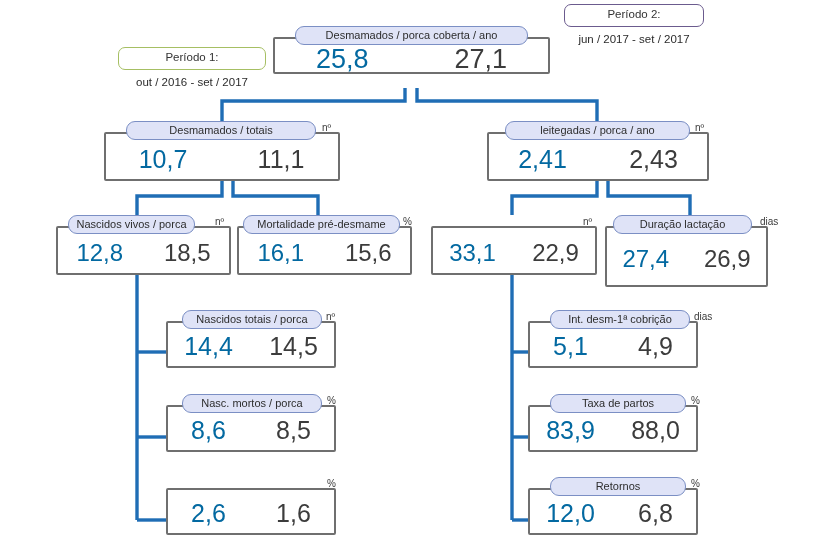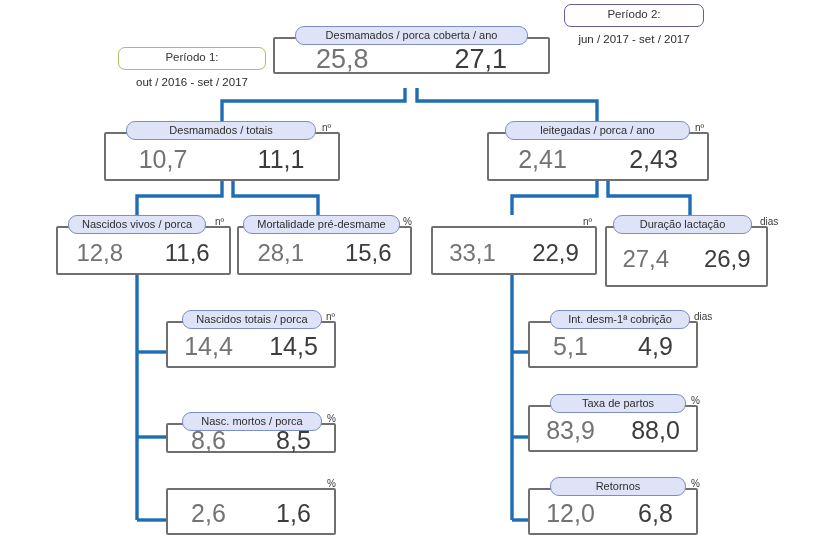--- a/index.html
+++ b/index.html
@@ -107,21 +107,21 @@
     display: flex;
     align-items: center;
     z-index: 2;
   }
   .node .v1, .node .v2 {
     flex: 1 1 50%;
     text-align: center;
     line-height: 1;
     font-weight: 400;
   }
-  .node .v1 { color: #737373; }
+  .node .v1 { color: #0369a1; }
   .node .v2 { color: #3c3c3c; }
 
   
   .node.lvl1 .values { padding-top: 7px; }
   .node.lvl1 .v1, .node.lvl1 .v2 { font-size: 27px; }
   .node.lvl2 .values { padding-top: 5px; }
   .node.lvl2 .v1, .node.lvl2 .v2 { font-size: 25px; }
   .node.lvl3 .values { padding-top: 4px; }
   .node.lvl3 .v1, .node.lvl3 .v2 { font-size: 24px; }
   .node.leaf .values { padding-top: 4px; }
@@ -200,38 +200,38 @@
     </div>
     <div class="unit" style="left:208px;">nº</div>
     <div class="values">
       <div class="v1">2,41</div>
       <div class="v2">2,43</div>
     </div>
   </div>
 
   <div class="node lvl3" style="left:56px; top:215px; width:175px; height:60px;">
     <div class="valuebox"></div>
-    <div class="header" style="left:12px; width:138px;">
+    <div class="header" style="left:12px; width:127px;">
       <span>Nascidos vivos / porca</span>
     </div>
     <div class="unit" style="left:159px;">nº</div>
     <div class="values">
       <div class="v1">12,8</div>
-      <div class="v2">11,6</div>
+      <div class="v2">18,5</div>
     </div>
   </div>
 
   <div class="node lvl3" style="left:237px; top:215px; width:175px; height:60px;">
     <div class="valuebox"></div>
     <div class="header" style="left:6px; width:157px;">
       <span>Mortalidade pré-desmame</span>
     </div>
     <div class="unit" style="left:166px;">%</div>
     <div class="values">
-      <div class="v1">28,1</div>
+      <div class="v1">16,1</div>
       <div class="v2">15,6</div>
     </div>
   </div>
 
   <div class="node lvl3" style="left:431px; top:215px; width:166px; height:60px;">
     <div class="valuebox"></div>
     <div class="unit" style="left:152px;">nº</div>
     <div class="values">
       <div class="v1">33,1</div>
       <div class="v2">22,9</div>
@@ -255,21 +255,21 @@
     <div class="header" style="left:16px; width:140px;">
       <span>Nascidos totais / porca</span>
     </div>
     <div class="unit" style="left:160px;">nº</div>
     <div class="values">
       <div class="v1">14,4</div>
       <div class="v2">14,5</div>
     </div>
   </div>
 
-  <div class="node leaf" style="left:166px; top:412px; width:170px; height:41px;">
+  <div class="node leaf" style="left:166px; top:394px; width:170px; height:58px;">
     <div class="valuebox"></div>
     <div class="header" style="left:16px; width:140px;">
       <span>Nasc. mortos / porca</span>
     </div>
     <div class="unit" style="left:161px;">%</div>
     <div class="values">
       <div class="v1">8,6</div>
       <div class="v2">8,5</div>
     </div>
   </div>

